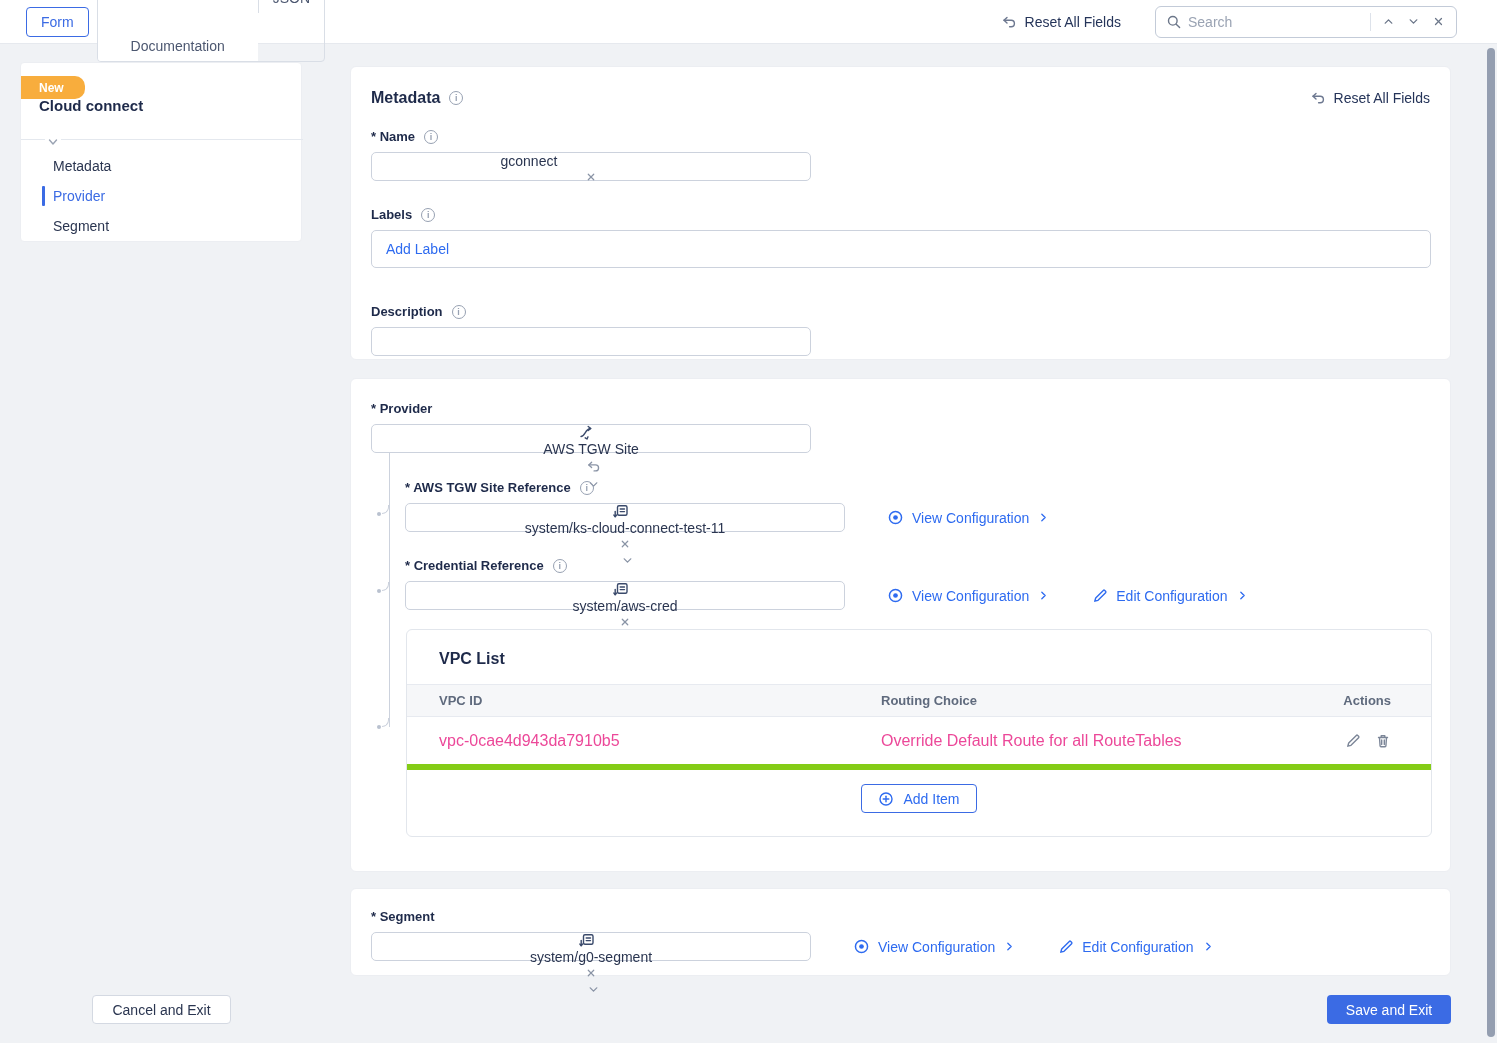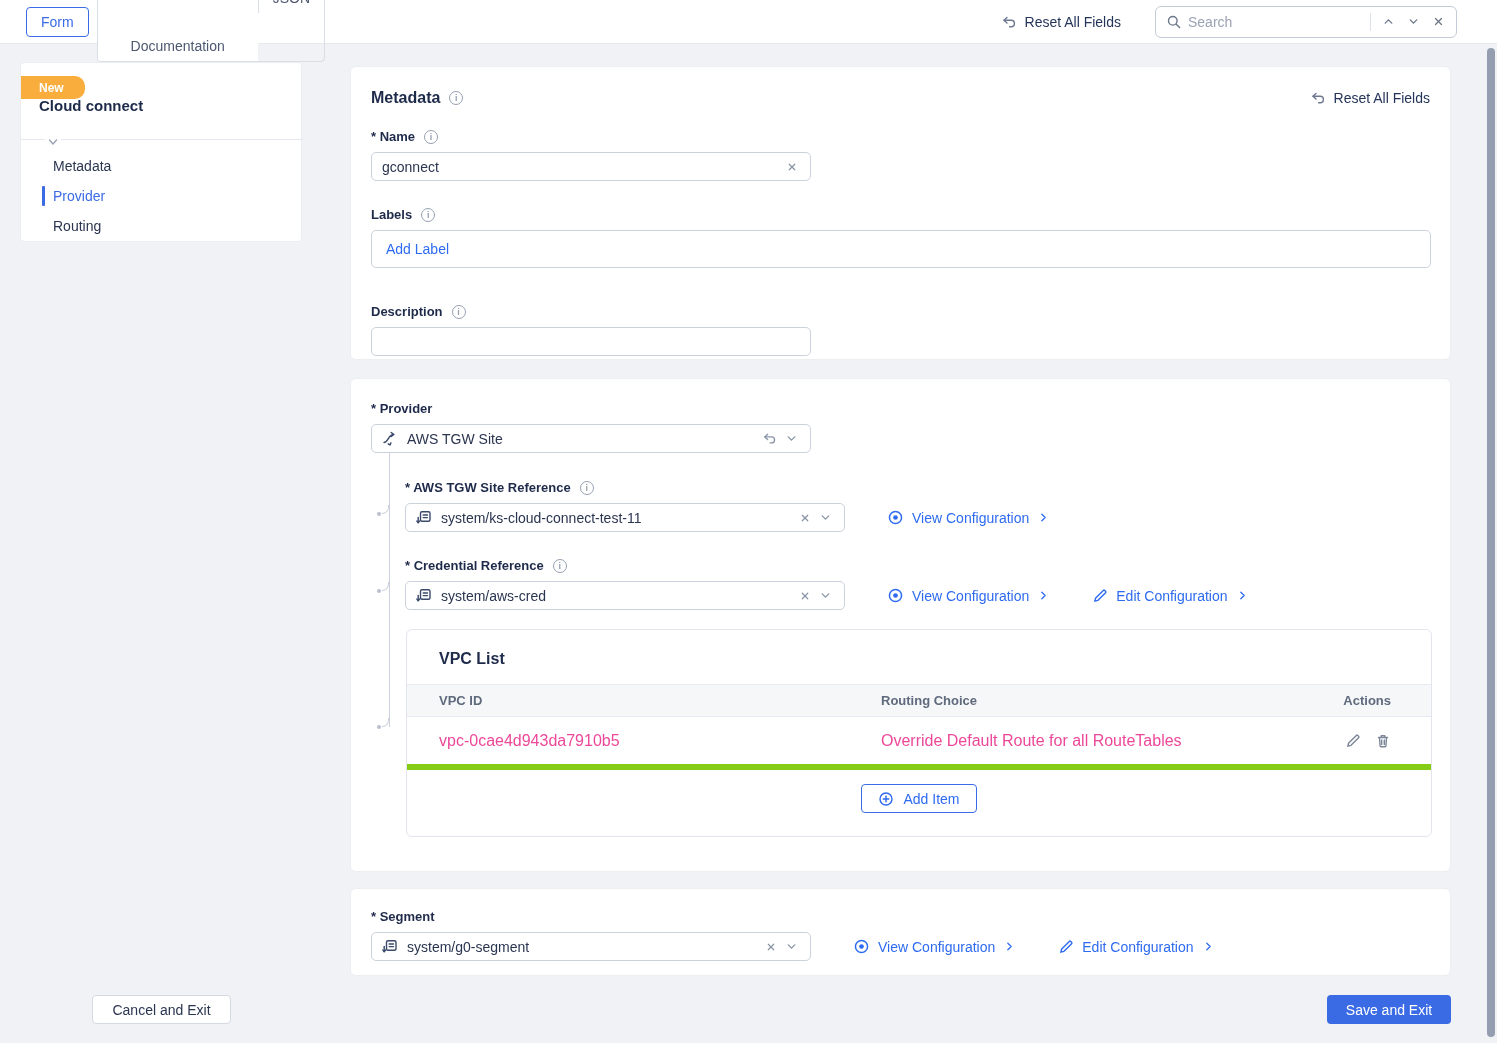--- a/index.html
+++ b/index.html
@@ -90,21 +90,21 @@
     display:inline-flex; align-items:center; justify-content:center;
     font-size:9px; color:#97a1b2; font-weight:700; cursor:pointer; flex:0 0 auto;
   }
   .fld-label {
     display:flex; align-items:center; gap:9px;
     font-size:13px; font-weight:700; color:#1e2a4a;
   }
 
   .inp {
     height:29px; border:1px solid #ccd2dd; border-radius:5px; background:#fff;
-    display:flex; align-items:center; padding:0 10px; font-size:14px; color:#2a3550;
+    display:flex; align-items:center; padding:0 10px; font-size:14px; color:#2a3550;flex-direction:column;
   }
   .inp input { border:none; outline:none; flex:1; font-size:14px; font-family:inherit; color:#2a3550; min-width:0; background:transparent; }
   .w440 { width:440px; }
   .clear-x { background:none; border:none; cursor:pointer; color:#8a94a6; display:flex; padding:2px; }
   .sel-caret { color:#8a94a6; display:flex; padding:2px; margin-left:4px; }
   .sel-icon { color:#3a4a6b; margin-right:9px; flex:0 0 auto; }
 
   .labels-box {
     width:1060px; height:38px; border:1px solid #ccd2dd; border-radius:5px;
     display:flex; align-items:center; padding:0 14px;
@@ -229,21 +229,21 @@
   <div class="sidebar-title">Cloud connect</div>
   <div class="sidebar-divider"></div>
   <span class="sidebar-caret">
     <svg width="10" height="7" viewBox="0 0 10 7">
         <polyline class="stk" points="1.5,1 5,5 8.5,1" style="stroke:#9aa3b3;"></polyline>
       </svg>
   </span>
   <nav class="sidebar-nav">
     <div class="nav-item">Metadata</div>
     <div class="nav-item active">Provider</div>
-    <div class="nav-item">Routing</div>
+    <div class="nav-item">Segment</div>
   </nav>
 </aside>
 
 <section class="card card-metadata">
   <div class="card-head">
     <div class="card-title">
       <span>Metadata</span>
       <span class="info">i</span>
     </div>
     <button class="link-reset">

